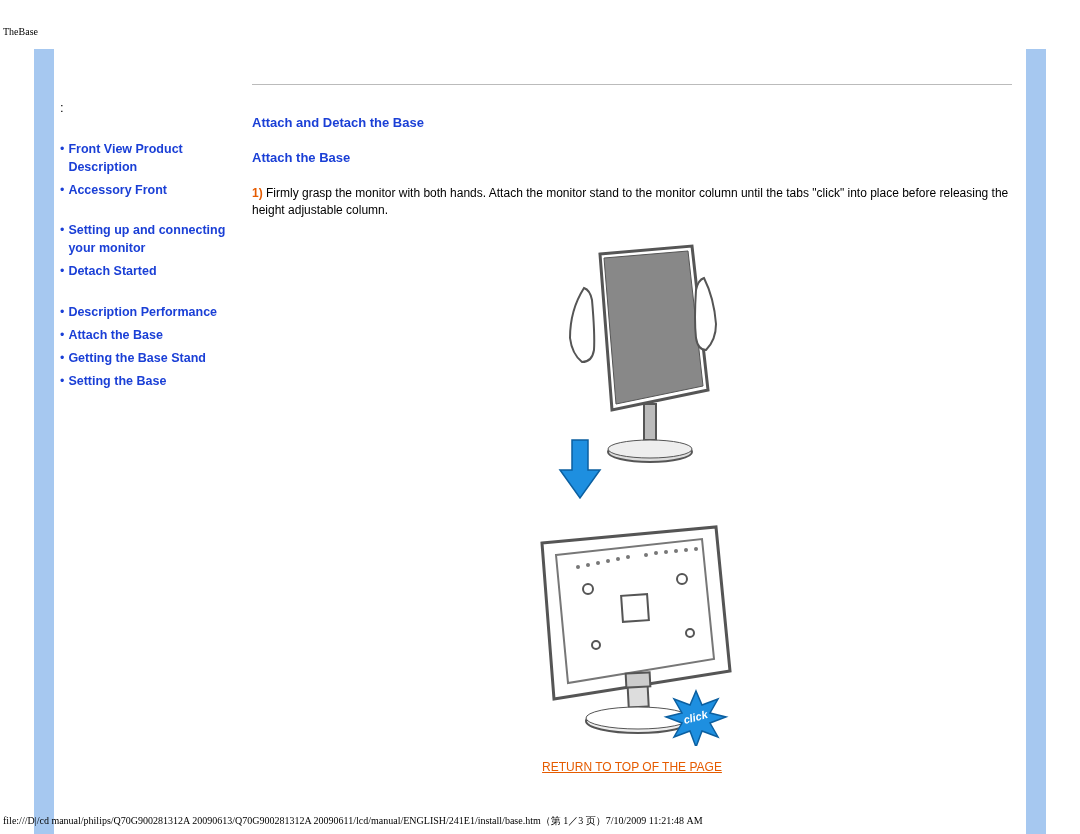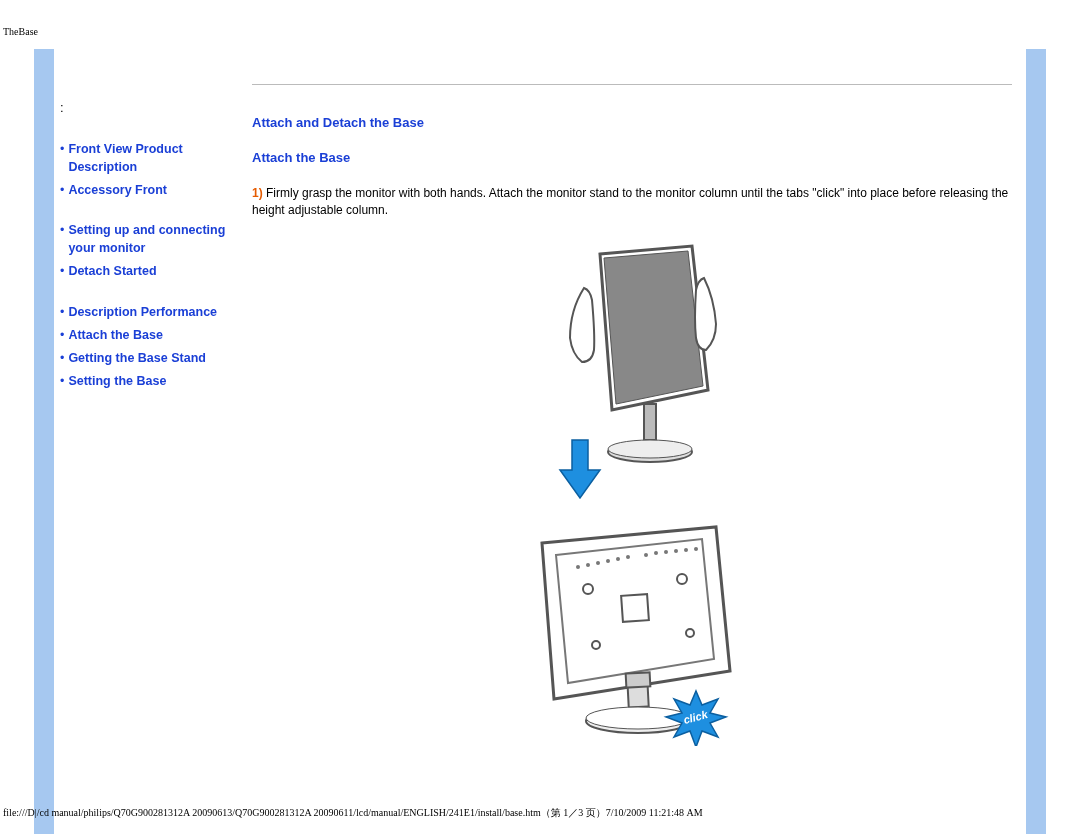--- a/index.html
+++ b/index.html
@@ -112,21 +112,21 @@
   .return-link {
     color: #e55b00;
     font-size: 12px;
     text-align: center;
     display: block;
     margin-top: 8px;
   }
   .page-footer {
     position: absolute;
     left: 3px;
-    bottom: 14px;
+    bottom: 6px;
     font-size: 10px;
     font-family: "SimSun", serif;
     color: #000;
     white-space: nowrap;
   }
 </style>
 </head>
 <body>
 
 <div class="header-title">TheBase</div>
@@ -243,16 +243,17 @@
           <ellipse cx="104" cy="193" rx="52" ry="11" fill="#fff" stroke="#555" stroke-width="1"></ellipse>
         </g>
 
         <g transform="translate(148,170)">
           <polygon points="26,0 32,14 48,8 40,22 56,26 40,32 48,46 32,40 26,56 20,40 4,46 12,32 -4,26 12,22 4,8 20,14" fill="#1e8fe0" stroke="#0b5fa0" stroke-width="1.5"></polygon>
           <text x="26" y="30" text-anchor="middle" fill="#fff" font-size="11" font-family="Arial" font-style="italic" font-weight="bold" transform="rotate(-15 26 28)">click</text>
         </g>
       </svg>
     </div>
 
+    <a href="#" class="return-link">RETURN TO TOP OF THE PAGE</a>
   </main>
 </div>
 
 <div class="page-footer">file:///D|/cd manual/philips/Q70G900281312A 20090613/Q70G900281312A 20090611/lcd/manual/ENGLISH/241E1/install/base.htm（第 1／3 页）7/10/2009 11:21:48 AM</div>
 
 </body></html>

